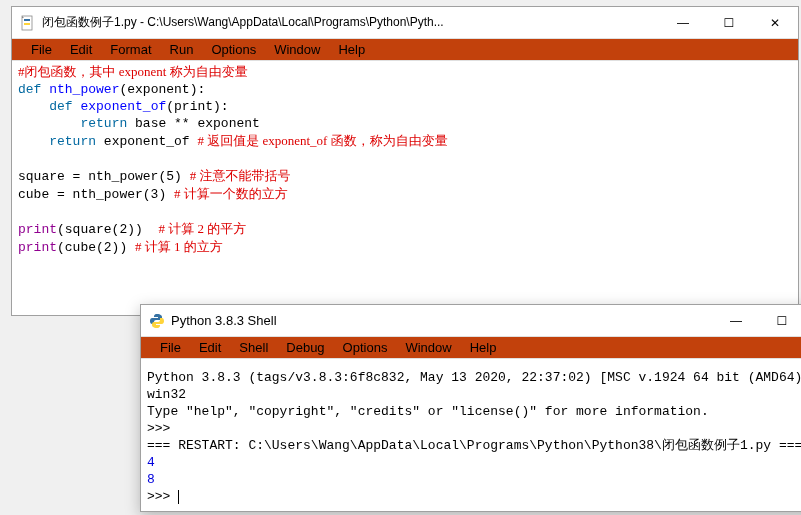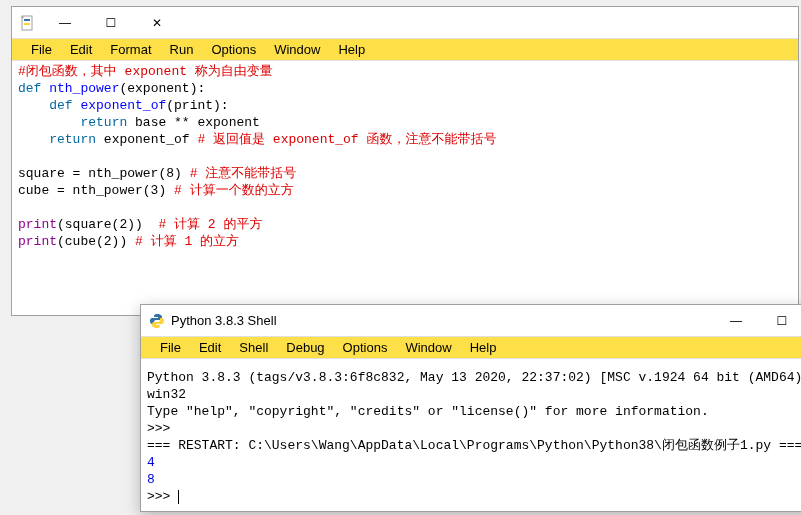--- a/index.html
+++ b/index.html
@@ -50,39 +50,39 @@
     align-items: center;
     justify-content: center;
     font-size: 12px;
     color: #000;
   }
   .menubar {
     height: 22px;
     display: flex;
     align-items: center;
     padding-left: 10px;
-    background: #fde047;
+    background: #c2410c;
     border-bottom: 1px solid #e0e0e0;
     font-size: 13px;
     color: #000;
   }
   .menubar .menu-item {
     padding: 0 9px;
   }
   .editor {
     flex: 1;
     padding: 2px 6px;
     font-family: "Courier New", monospace;
     font-size: 13px;
     line-height: 17px;
     color: #000;
     white-space: pre;
     overflow: hidden;
   }
-  .tok-comment { color: #dd0000; }
+  .tok-comment { color: #dd0000; font-family: Liberation Serif, serif; }
   .tok-kw { color: #0369a1; }
   .tok-def { color: #0000ff; }
   .tok-builtin { color: #900090; }
   .sh-blue { color: #0000dd; }
   .cursor {
     display: inline-block;
     width: 1px;
     height: 14px;
     background: #000;
     vertical-align: text-bottom;
@@ -112,42 +112,43 @@
 <div class="window" id="win-editor">
   <div class="titlebar">
     <span class="app-icon">
       <svg viewBox="0 0 16 16" width="16" height="16">
         <rect x="2" y="1" width="10" height="14" fill="#fff" stroke="#888" stroke-width="0.8"></rect>
         <path d="M2 1 L4 3 L2 3 Z" fill="#888"></path>
         <rect x="4" y="4" width="6" height="2" fill="#3571a3"></rect>
         <rect x="4" y="8" width="6" height="2" fill="#ffd43b"></rect>
       </svg>
     </span>
+    <span class="title-text">闭包函数例子1.py - C:\Users\Wang\AppData\Local\Programs\Python\Pyth...</span>
     <div class="win-controls">
       <div class="win-btn">—</div>
       <div class="win-btn">☐</div>
       <div class="win-btn">✕</div>
     </div>
   </div>
   <div class="menubar">
     <span class="menu-item">File</span>
     <span class="menu-item">Edit</span>
     <span class="menu-item">Format</span>
     <span class="menu-item">Run</span>
     <span class="menu-item">Options</span>
     <span class="menu-item">Window</span>
     <span class="menu-item">Help</span>
   </div>
   <div class="editor"><span class="tok-comment">#闭包函数，其中 exponent 称为自由变量</span>
 <span class="tok-kw">def</span> <span class="tok-def">nth_power</span><span>(exponent):</span>
     <span class="tok-kw">def</span> <span class="tok-def">exponent_of</span><span>(print):</span>
         <span class="tok-kw">return</span><span> base ** exponent</span>
-    <span class="tok-kw">return</span><span> exponent_of </span><span class="tok-comment"># 返回值是 exponent_of 函数，注意不能带括号</span>
+    <span class="tok-kw">return</span><span> exponent_of </span><span class="tok-comment"># 返回值是 exponent_of 函数，称为自由变量</span>
 
-<span>square = nth_power(8) </span><span class="tok-comment"># 注意不能带括号</span>
+<span>square = nth_power(5) </span><span class="tok-comment"># 注意不能带括号</span>
 <span>cube = nth_power(3) </span><span class="tok-comment"># 计算一个数的立方</span>
 
 <span class="tok-builtin">print</span><span>(square(2))  </span><span class="tok-comment"># 计算 2 的平方</span>
 <span class="tok-builtin">print</span><span>(cube(2)) </span><span class="tok-comment"># 计算 1 的立方</span>
 </div>
 </div>
 
 <div class="window" id="win-shell">
   <div class="titlebar">
     <span class="app-icon">

